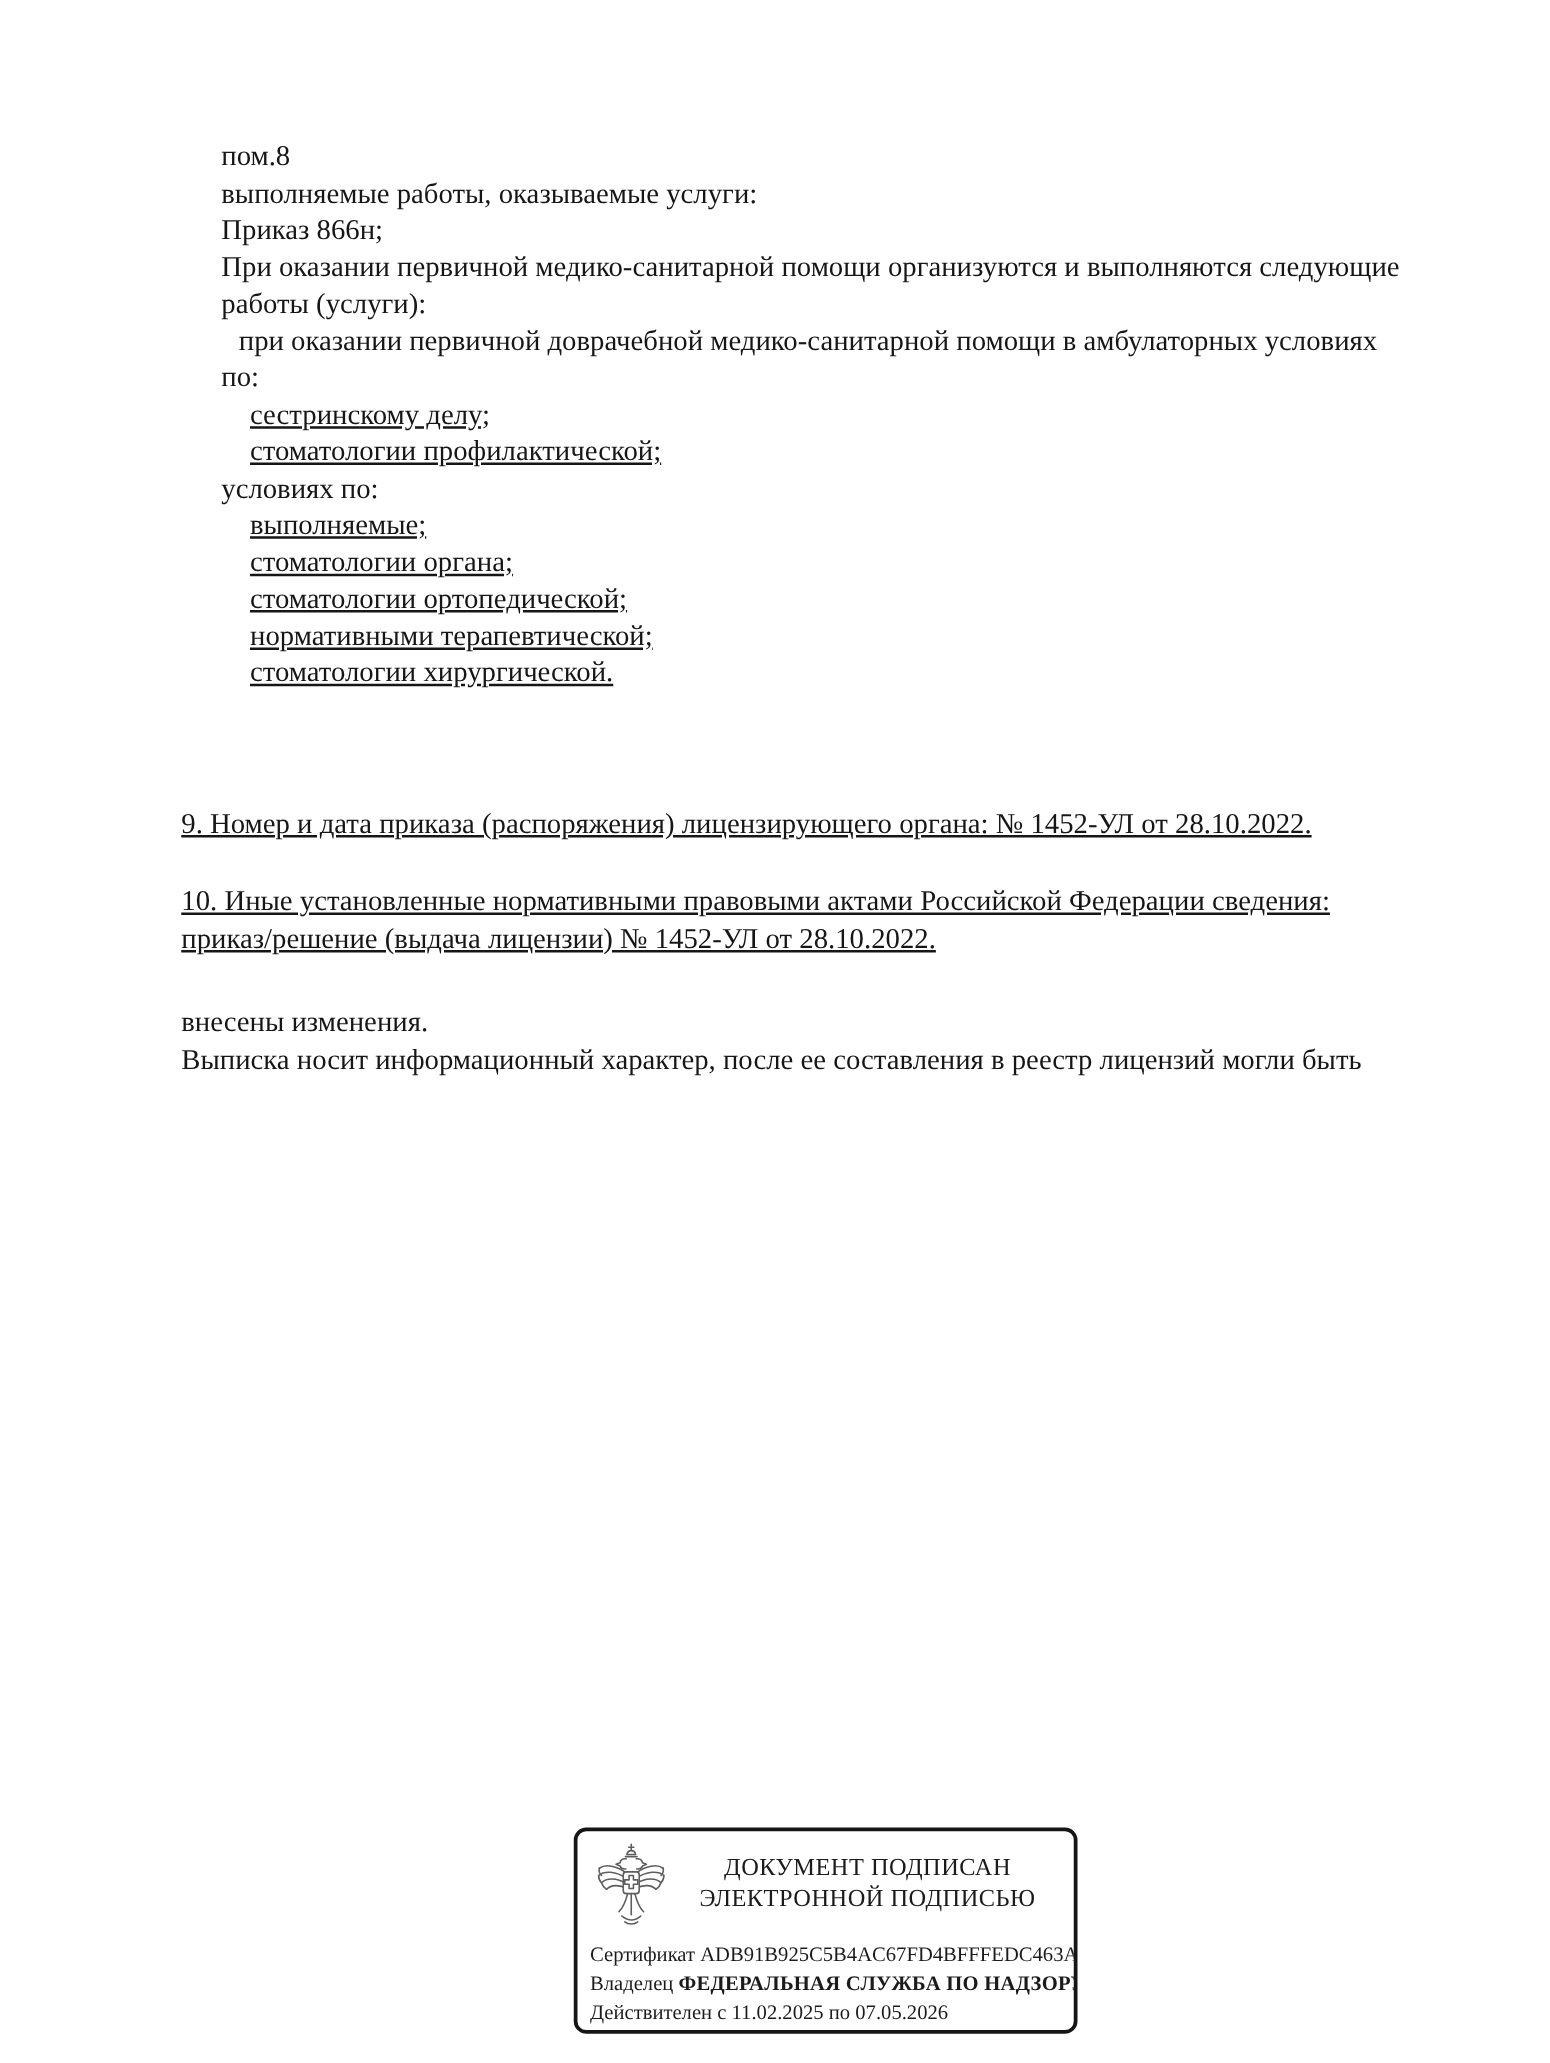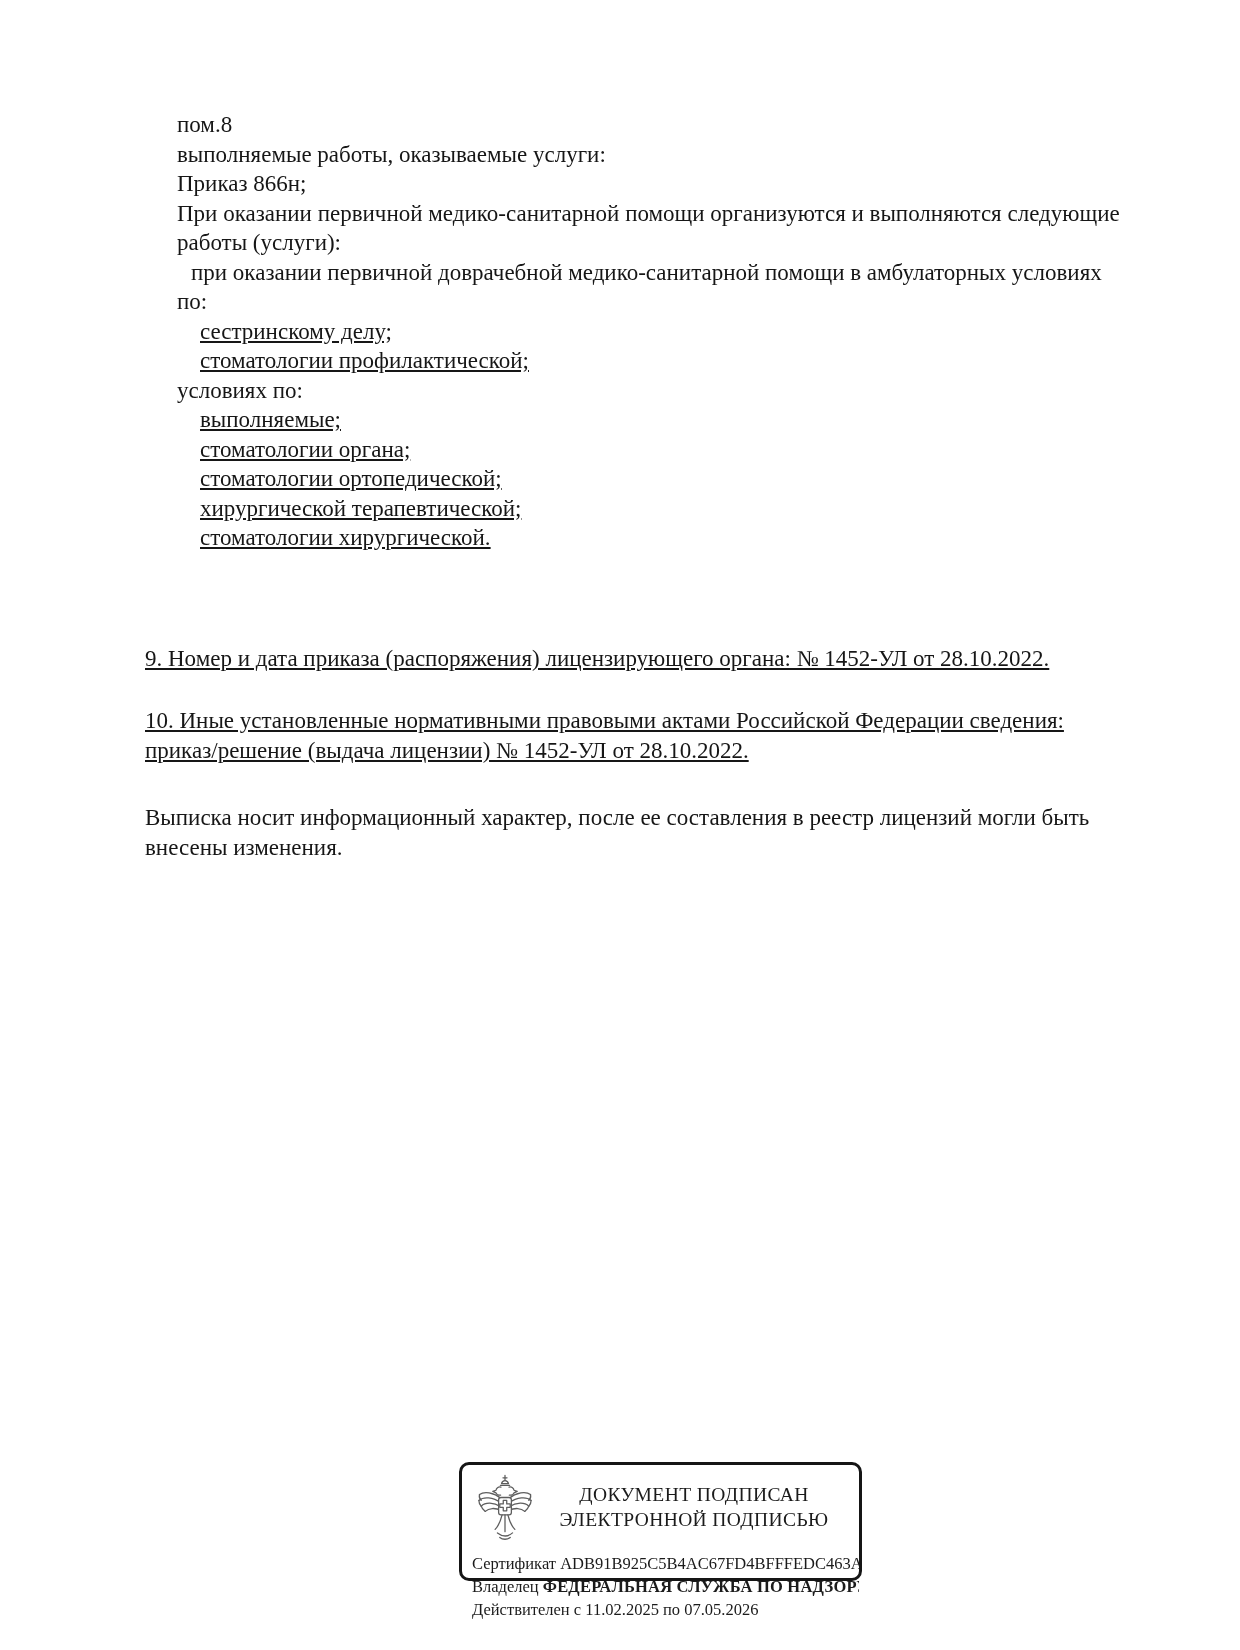--- a/index.html
+++ b/index.html
@@ -24,21 +24,21 @@
   .p3{top:706px;text-decoration:underline;}
   .p4{top:803px;}
   .line{min-height:29.5px;}
   .line.indent-1{padding-left:14px;}
   .line.indent-2{padding-left:23px;text-decoration:underline;}
 
   
   .stamp{
     position:absolute;
     left:459px;top:1462px;
-    width:403px;height:119px;
+    width:403px;height:165px;
     box-sizing:border-box;
     border:3px solid #151515;
     border-radius:10px;
     background:#ffffff;
   }
   .stamp .emblem{
     position:absolute;
     left:14px;top:8px;
     width:58px;height:78px;
   }
@@ -75,33 +75,33 @@
       <div class="line indent-0">При оказании первичной медико-санитарной помощи организуются и выполняются следующие</div>
       <div class="line indent-0">работы (услуги):</div>
       <div class="line indent-1">при оказании первичной доврачебной медико-санитарной помощи в амбулаторных условиях</div>
       <div class="line indent-0">по:</div>
       <div class="line indent-2">сестринскому делу;</div>
       <div class="line indent-2">стоматологии профилактической;</div>
       <div class="line indent-0">условиях по:</div>
       <div class="line indent-2">выполняемые;</div>
       <div class="line indent-2">стоматологии органа;</div>
       <div class="line indent-2">стоматологии ортопедической;</div>
-      <div class="line indent-2">хирургической терапевтической;</div>
+      <div class="line indent-2">нормативными терапевтической;</div>
       <div class="line indent-2">стоматологии хирургической.</div>
     </div>
   <div class="para p2">
       <div class="line indent-0">9. Номер и дата приказа (распоряжения) лицензирующего органа: № 1452-УЛ от 28.10.2022.</div>
     </div>
   <div class="para p3">
       <div class="line indent-0">10. Иные установленные нормативными правовыми актами Российской Федерации сведения:</div>
       <div class="line indent-0">приказ/решение (выдача лицензии) № 1452-УЛ от 28.10.2022.</div>
     </div>
   <div class="para p4">
+      <div class="line indent-0">внесены изменения.</div>
       <div class="line indent-0">Выписка носит информационный характер, после ее составления в реестр лицензий могли быть</div>
-      <div class="line indent-0">внесены изменения.</div>
     </div>
 </div>
 
 <div class="stamp">
   <div class="emblem">
     <svg viewBox="0 0 100 130" xmlns="http://www.w3.org/2000/svg" aria-hidden="true">
       <g fill="none" stroke="#5e5e5e" stroke-width="2.2" stroke-linecap="round" stroke-linejoin="round">
 
         <path d="M50 2v8M46.5 6h7"></path>
 

